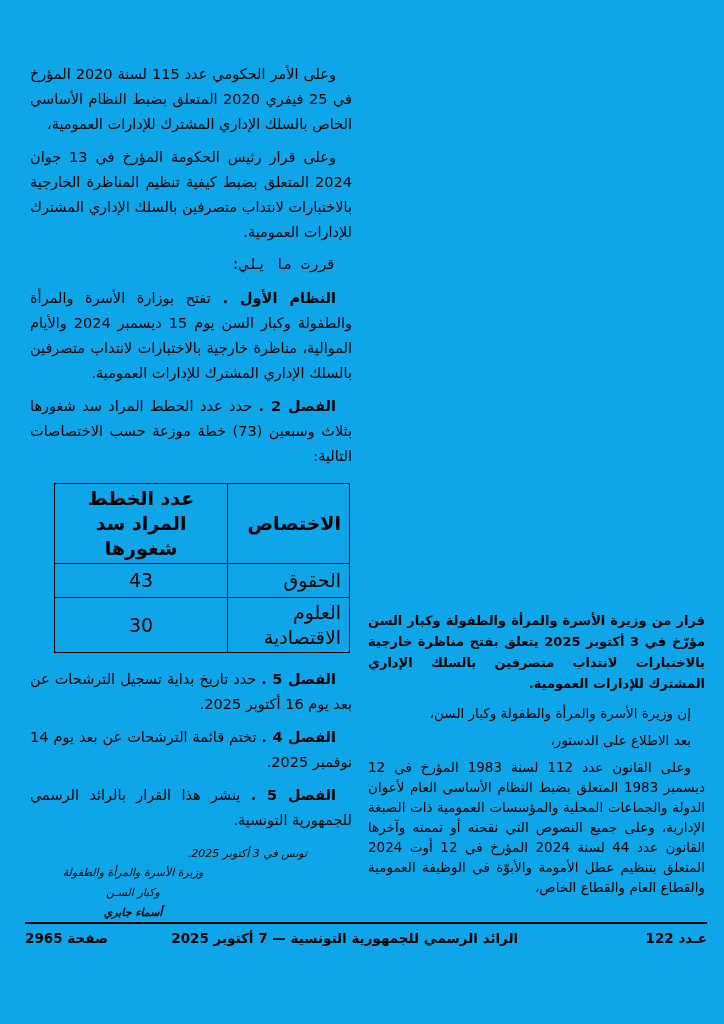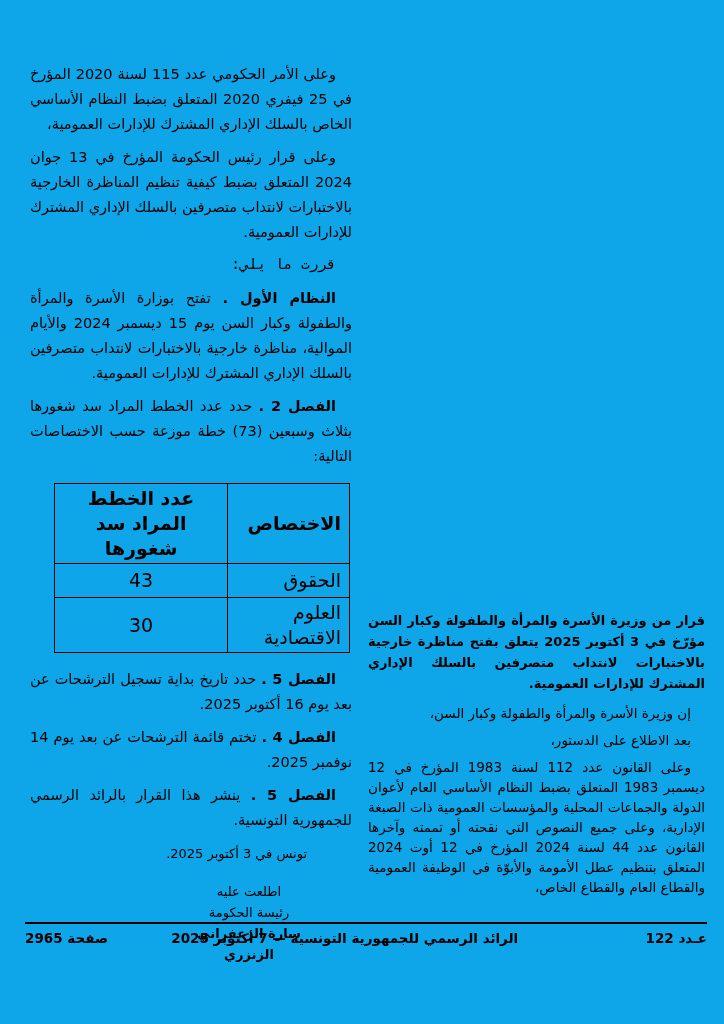--- a/index.html
+++ b/index.html
@@ -26,21 +26,21 @@
   }
   table.spec-table th, table.spec-table td {
     border:1px solid #000; height:34px; padding:2px 8px;
   }
   table.spec-table th { font-weight:bold; }
   th.col-specialty, td.cell-specialty { width:122px; text-align:right; }
   th.col-count { width:174px; text-align:center; }
   td.cell-count { text-align:center; }
 
   
-  .sig-block { position:relative; height:115px; margin-top:4px; direction:rtl; font-size:13px; }
+  .sig-block { position:relative; height:115px; margin-top:4px; direction:rtl; font-size:11px;font-style:italic; }
   .sig-date { position:absolute; right:45px; top:0; }
   .sig-minister { position:absolute; left:28px; top:22px; width:150px; text-align:center; line-height:20px; }
   .sig-pm { position:absolute; right:38px; top:40px; width:130px; text-align:center; line-height:21px; }
   .sig-name { font-weight:bold; }
 
   
   .col-right {
     position:absolute; left:368px; top:610px; width:337px;
     direction:rtl; text-align:justify;
     font-size:13.5px; line-height:20px;
@@ -112,26 +112,26 @@
     </p>
 
     <p>
       <span class="art-label">الفصل 5 .</span>
       <span>ينشر هذا القرار بالرائد الرسمي للجمهورية التونسية.</span>
     </p>
 
     <div class="sig-block">
       <div class="sig-date">تونس في 3 أكتوبر 2025.</div>
 
+      <div class="sig-minister">
+        <div>وزيرة الأسرة والمرأة والطفولة</div>
+        <div>وكبار السـن</div>
+        <div class="sig-name">أسماء جابري</div>
+      </div>
 
-      <div class="sig-pm">
-        <div>اطلعت عليه</div>
-        <div>رئيسة الحكومة</div>
-        <div class="sig-name">سارة الزعفراني الزنزري</div>
-      </div>
     </div>
   </div>
 
   <div class="col-right">
     <p class="decree-title">قرار من وزيرة الأسرة والمرأة والطفولة وكبار السن مؤرّخ في 3 أكتوبر 2025 يتعلق بفتح مناظرة خارجية بالاختبارات لانتداب متصرفين بالسلك الإداري المشترك للإدارات العمومية.</p>
 
     <p class="body-p">إن وزيرة الأسرة والمرأة والطفولة وكبار السن،</p>
 
     <p class="body-p">بعد الاطلاع على الدستور،</p>
 

